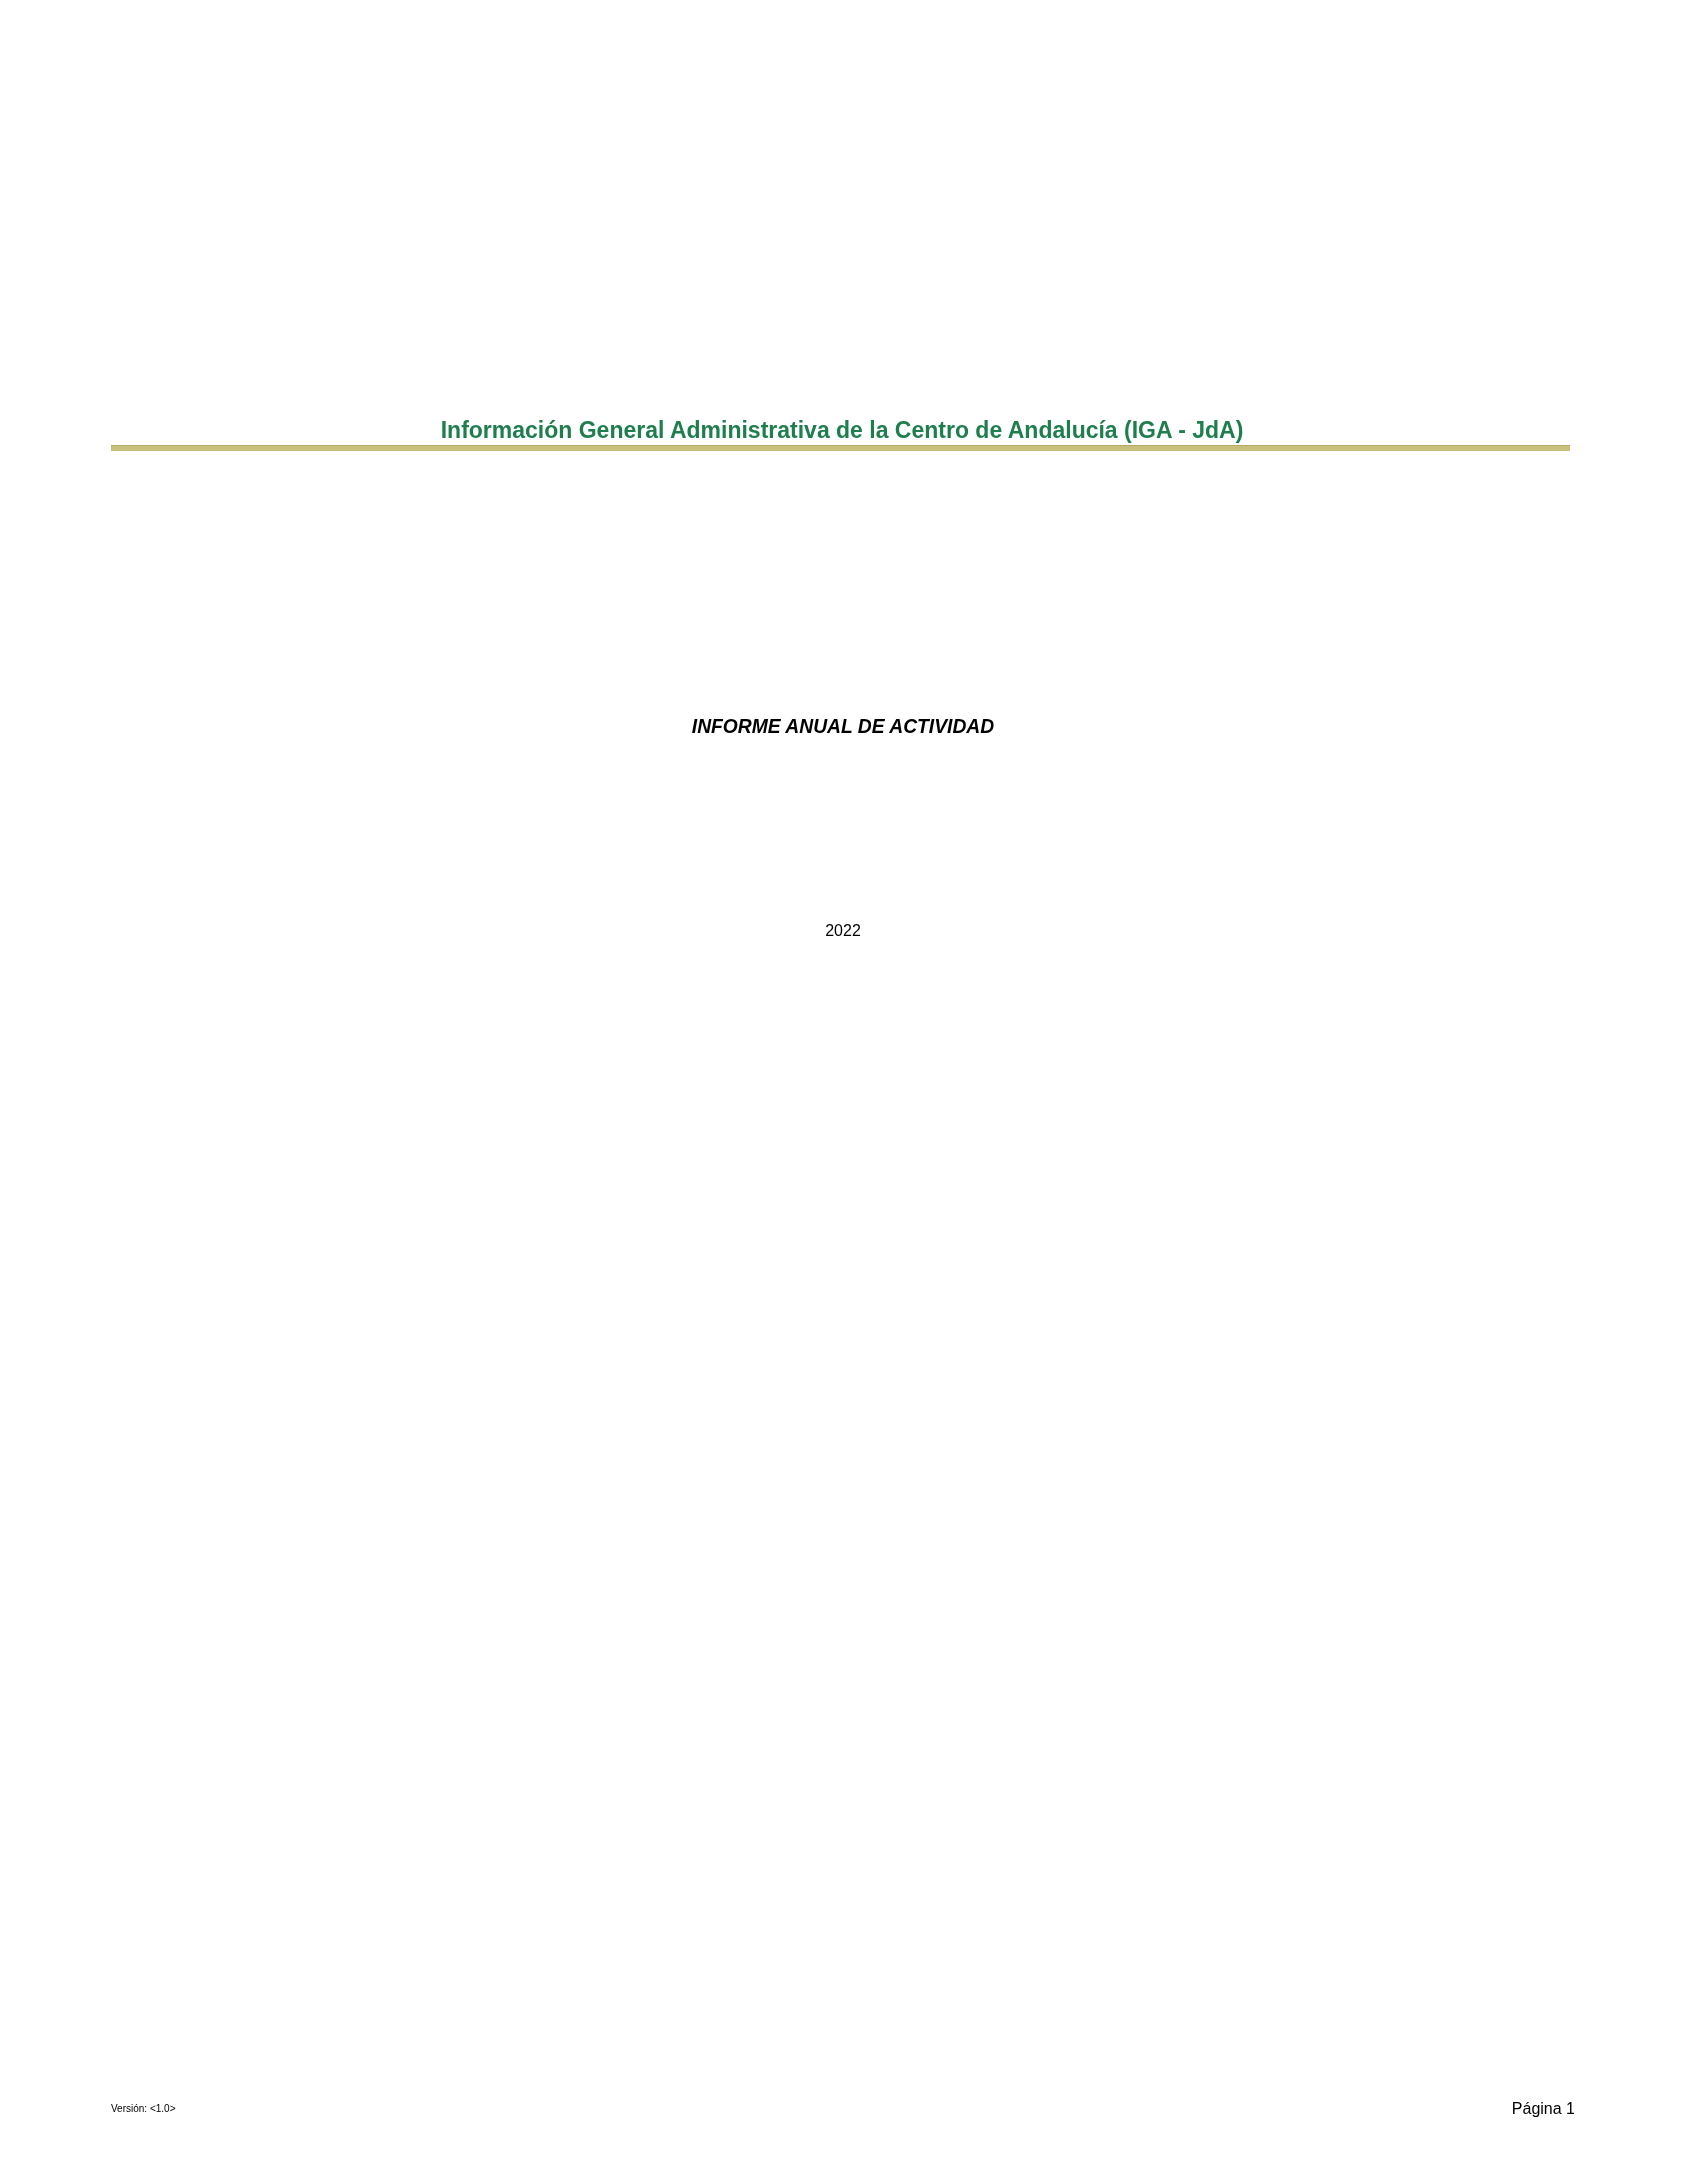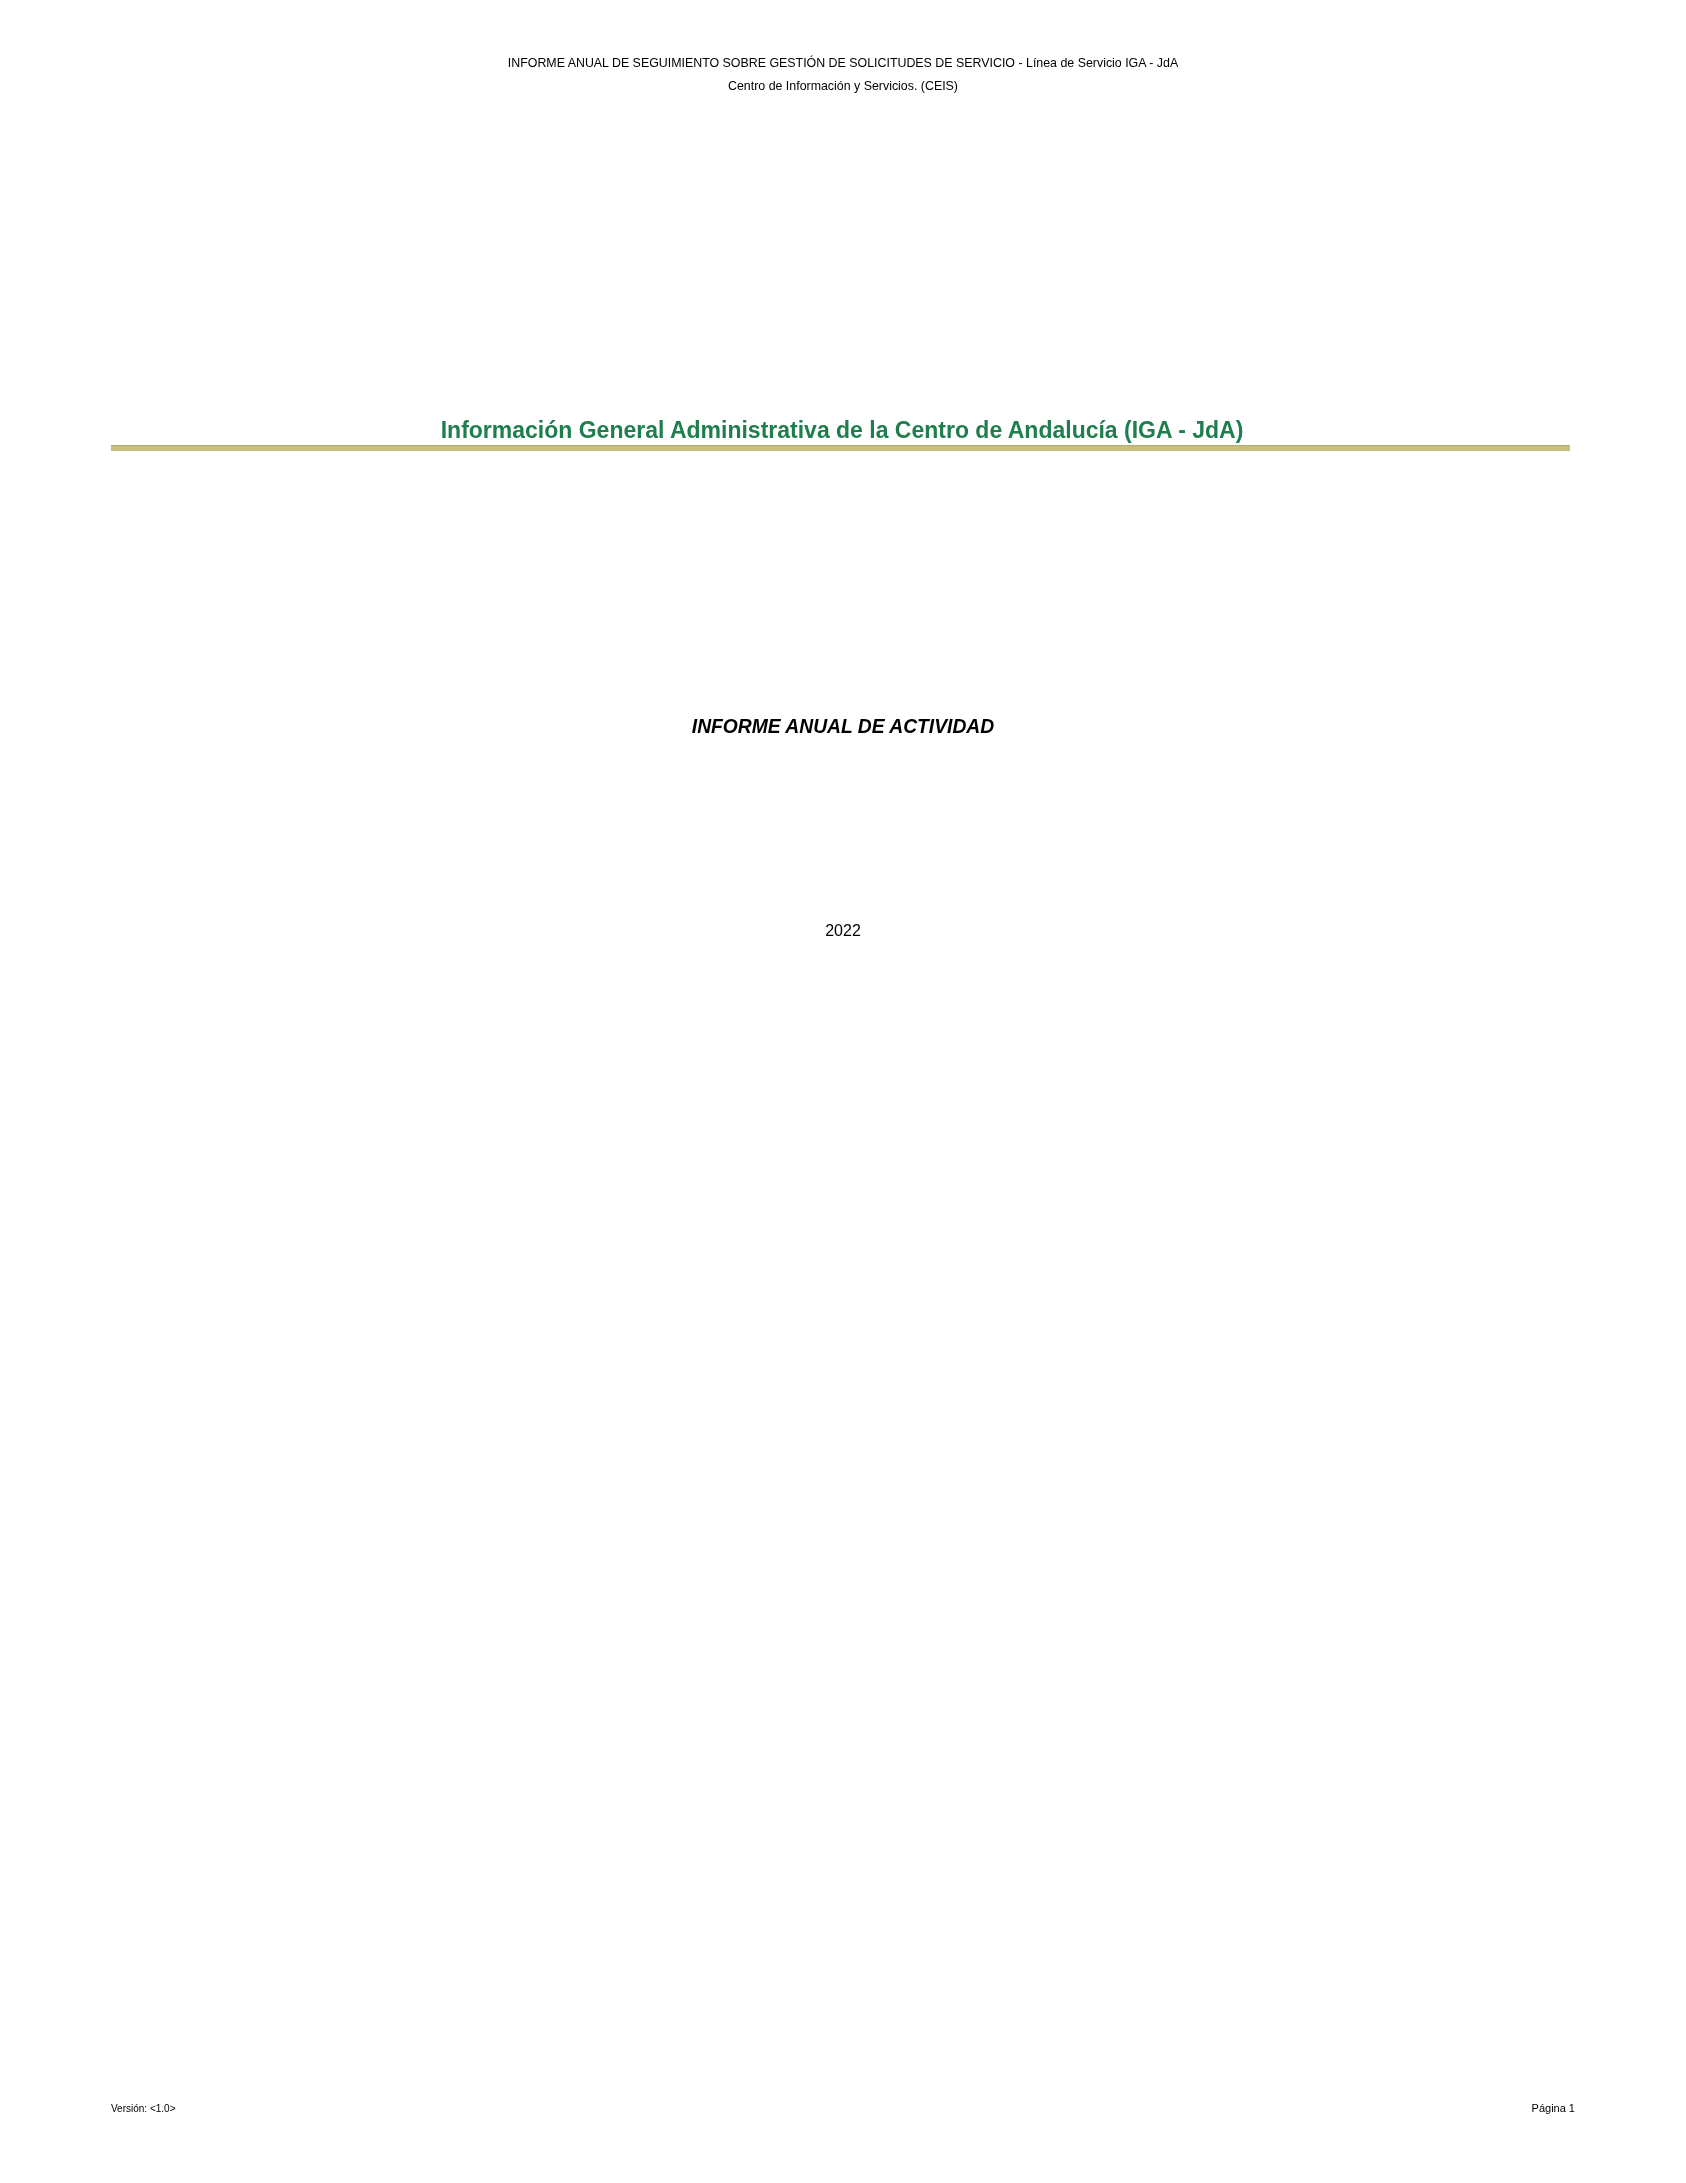--- a/index.html
+++ b/index.html
@@ -111,34 +111,30 @@
     top: 2101px;
     font-size: 10px;
     line-height: 15px;
     white-space: nowrap;
   }
   .footer-right {
     position: absolute;
     right: 111px;
     top: 2101px;
     text-align: right;
-    font-size: 11px;
+    font-size: 16px;
     line-height: 15px;
     white-space: nowrap;
   }
 </style>
 </head>
 <body>
 
 <div class="page">
 
-  <div class="running-header">
-    <div class="hline1">INFORME ANUAL DE SEGUIMIENTO SOBRE GESTIÓN DE SOLICITUDES DE SERVICIO - Línea de Servicio IGA - JdA</div>
-    <div class="hline2">Centro de Información y Servicios. (CEIS)</div>
-  </div>
 
   <div class="banner-title">Información General Administrativa de la Centro de Andalucía (IGA - JdA)</div>
   <div class="banner-rule"></div>
 
   <div class="cover-main-title">INFORME ANUAL DE ACTIVIDAD</div>
 
 
   <div class="cover-year">2022</div>
 
 

